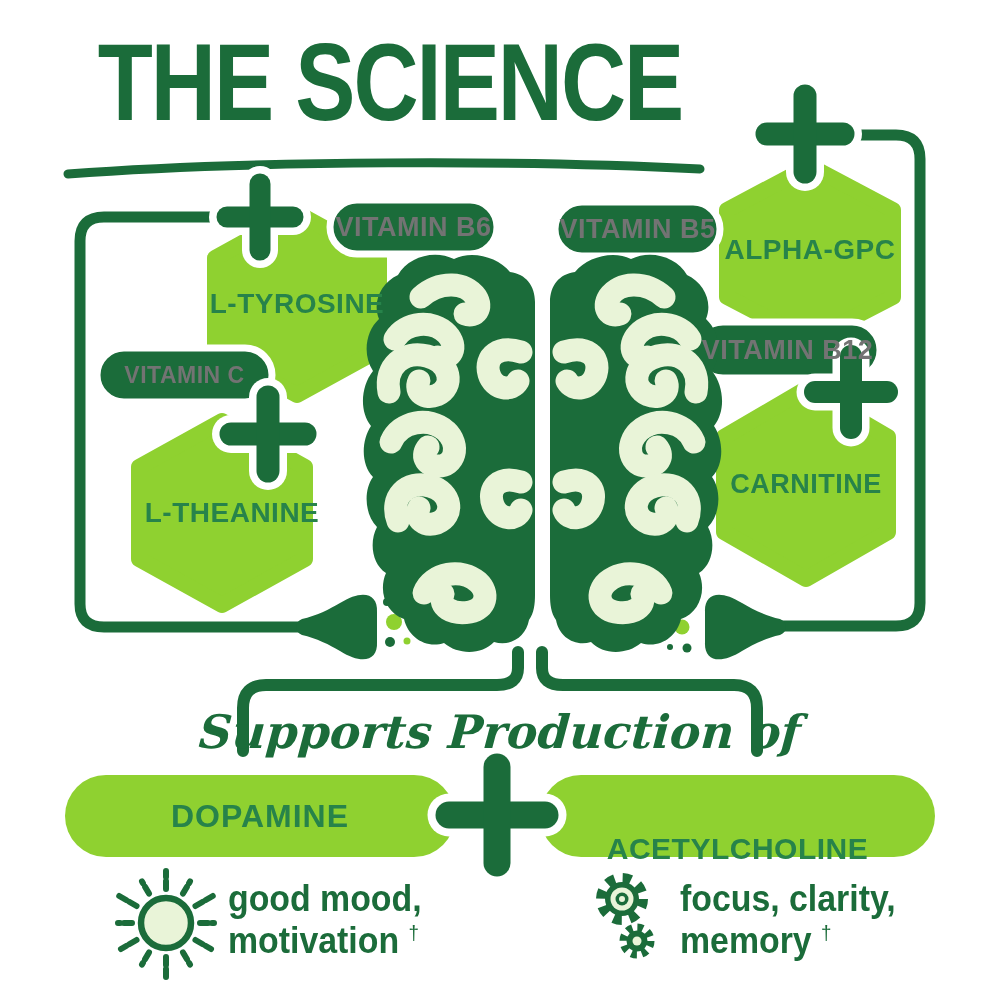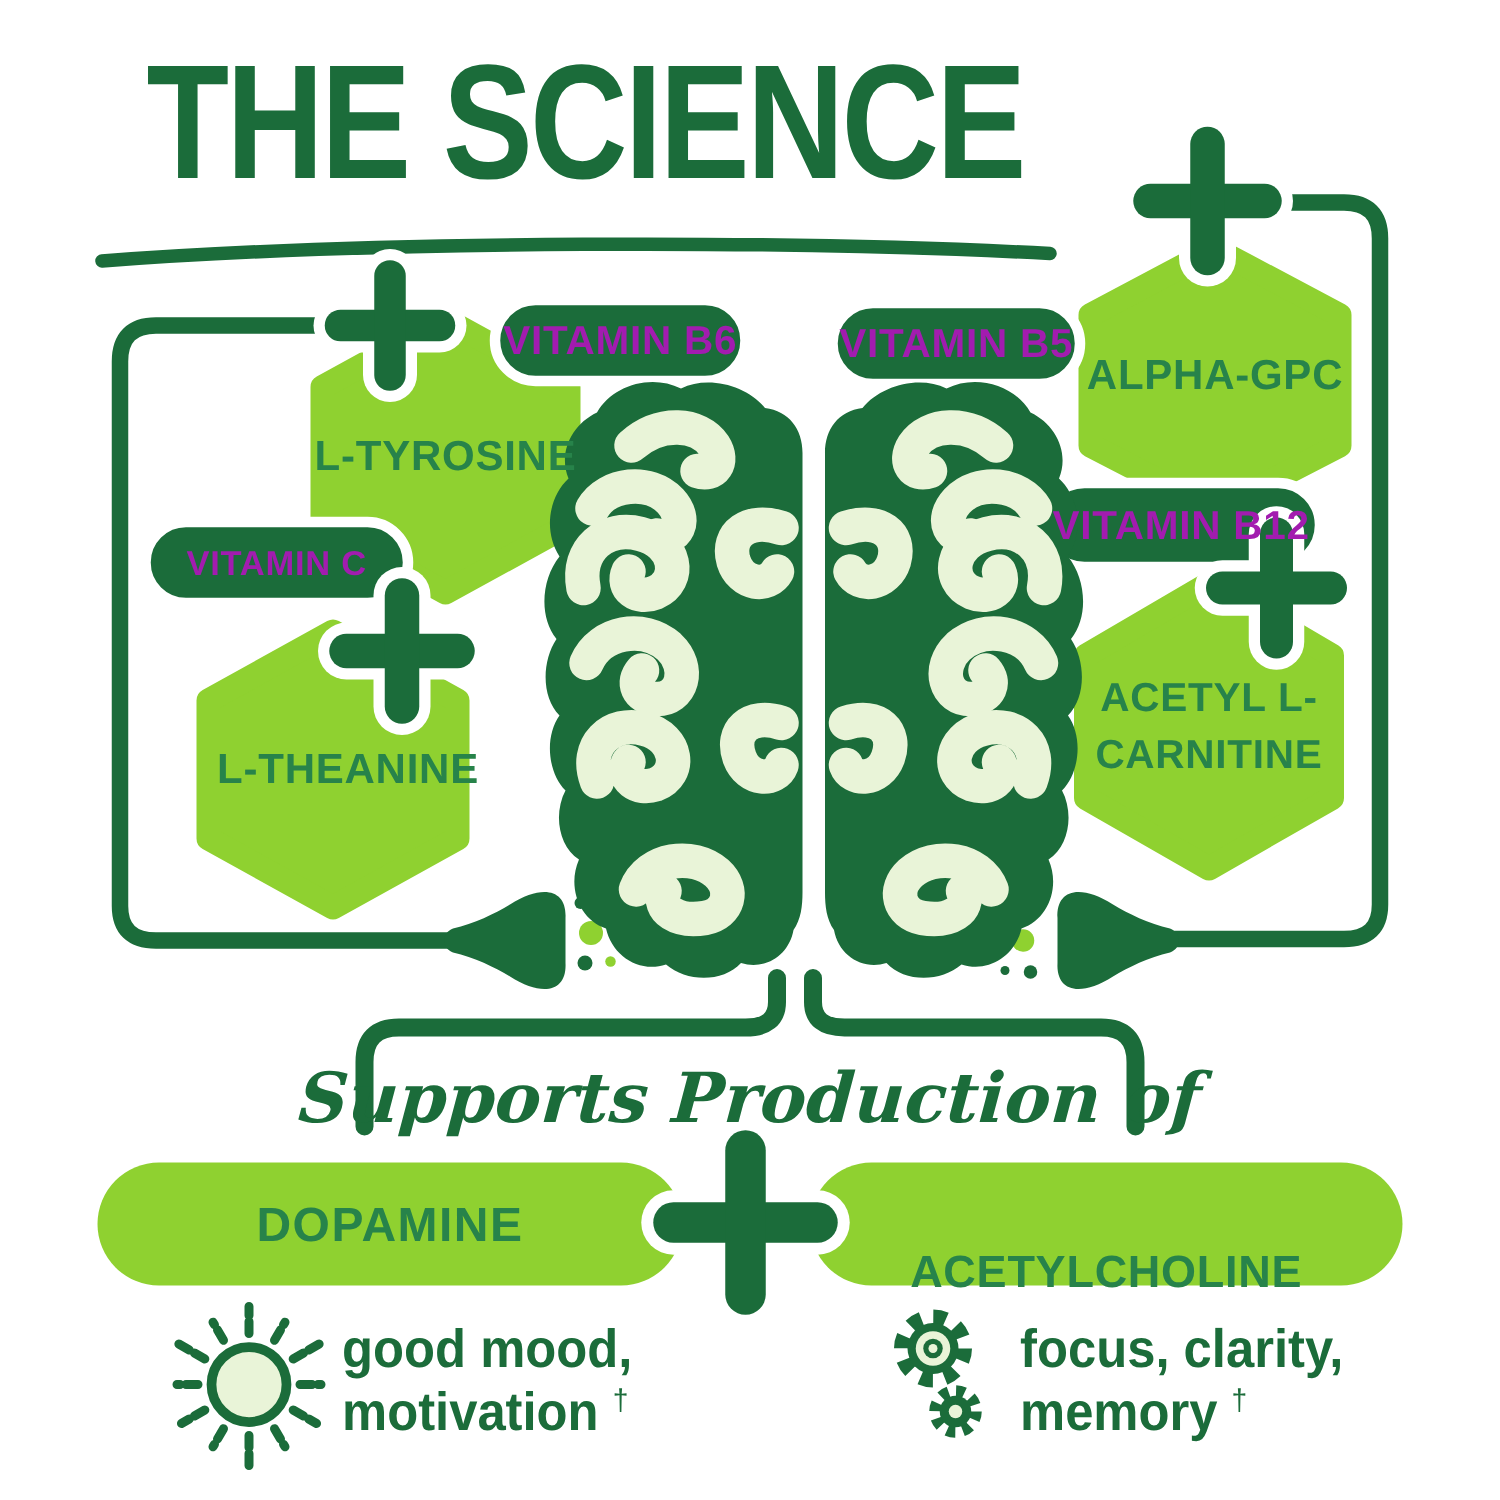--- a/index.html
+++ b/index.html
@@ -11,21 +11,21 @@
   .hex{fill:var(--light-green);stroke:var(--light-green);stroke-width:16;stroke-linejoin:round;}
   .pill-dark{fill:var(--dark-green);stroke:#ffffff;stroke-width:7;}
   .pill-light{fill:var(--light-green);}
   .halo{stroke:#ffffff;stroke-linecap:round;fill:none;}
   .cross{stroke:var(--dark-green);stroke-linecap:round;fill:none;}
   .gyri{stroke:var(--pale-green);fill:none;stroke-linecap:round;stroke-width:23;}
   .dot-d{fill:var(--dark-green);} .dot-l{fill:var(--light-green);}
   .ray{stroke:var(--dark-green);stroke-width:6;stroke-linecap:round;stroke-dasharray:8 4;fill:none;}
   .lbl{position:absolute;display:flex;align-items:center;justify-content:center;
        font-weight:bold;text-align:center;white-space:nowrap;}
-  .on-dark{color:#a21caf;letter-spacing:0.5px;}
+  .on-dark{color:#737373;letter-spacing:0.5px;}
   .on-light{color:var(--label-green);letter-spacing:0.5px;}
   #title-text{left:52px;top:26px;width:676px;height:112px;font-size:92px;color:var(--dark-green);
        letter-spacing:-2px;transform:scale(0.98,1.18);}
   #lbl-b6{left:330px;top:200px;width:167px;height:54px;font-size:27px;}
   #lbl-b5{left:555px;top:202px;width:165px;height:54px;font-size:27px;}
   #lbl-vc{left:97px;top:348px;width:175px;height:54px;font-size:23px;}
   #lbl-b12{left:695px;top:322px;width:185px;height:56px;font-size:27px;}
   #lbl-tyr{left:213px;top:278px;width:168px;height:52px;font-size:28px;}
   #lbl-the{left:149px;top:487px;width:166px;height:52px;font-size:28px;}
   #lbl-agpc{left:727px;top:224px;width:166px;height:52px;font-size:28px;}
@@ -173,21 +173,20 @@
 
   <div class="lbl on-dark" id="lbl-b6">VITAMIN B6</div>
   <div class="lbl on-dark" id="lbl-b5">VITAMIN B5</div>
   <div class="lbl on-dark" id="lbl-vc">VITAMIN C</div>
   <div class="lbl on-dark" id="lbl-b12">VITAMIN B12</div>
 
   <div class="lbl on-light" id="lbl-tyr">L-TYROSINE</div>
   <div class="lbl on-light" id="lbl-the">L-THEANINE</div>
   <div class="lbl on-light" id="lbl-agpc">ALPHA-GPC</div>
   <div class="lbl on-light" id="lbl-acl">
-    <span>ACETYL L-</span>
     <span>CARNITINE</span>
   </div>
 
   <div class="lbl" id="lbl-supports">Supports Production of</div>
 
   <div class="lbl on-light" id="lbl-dop">DOPAMINE</div>
   <div class="lbl on-light" id="lbl-ach">ACETYLCHOLINE</div>
 
   <div class="benefit" id="benefit-left">
     <span>good mood,</span><br>

